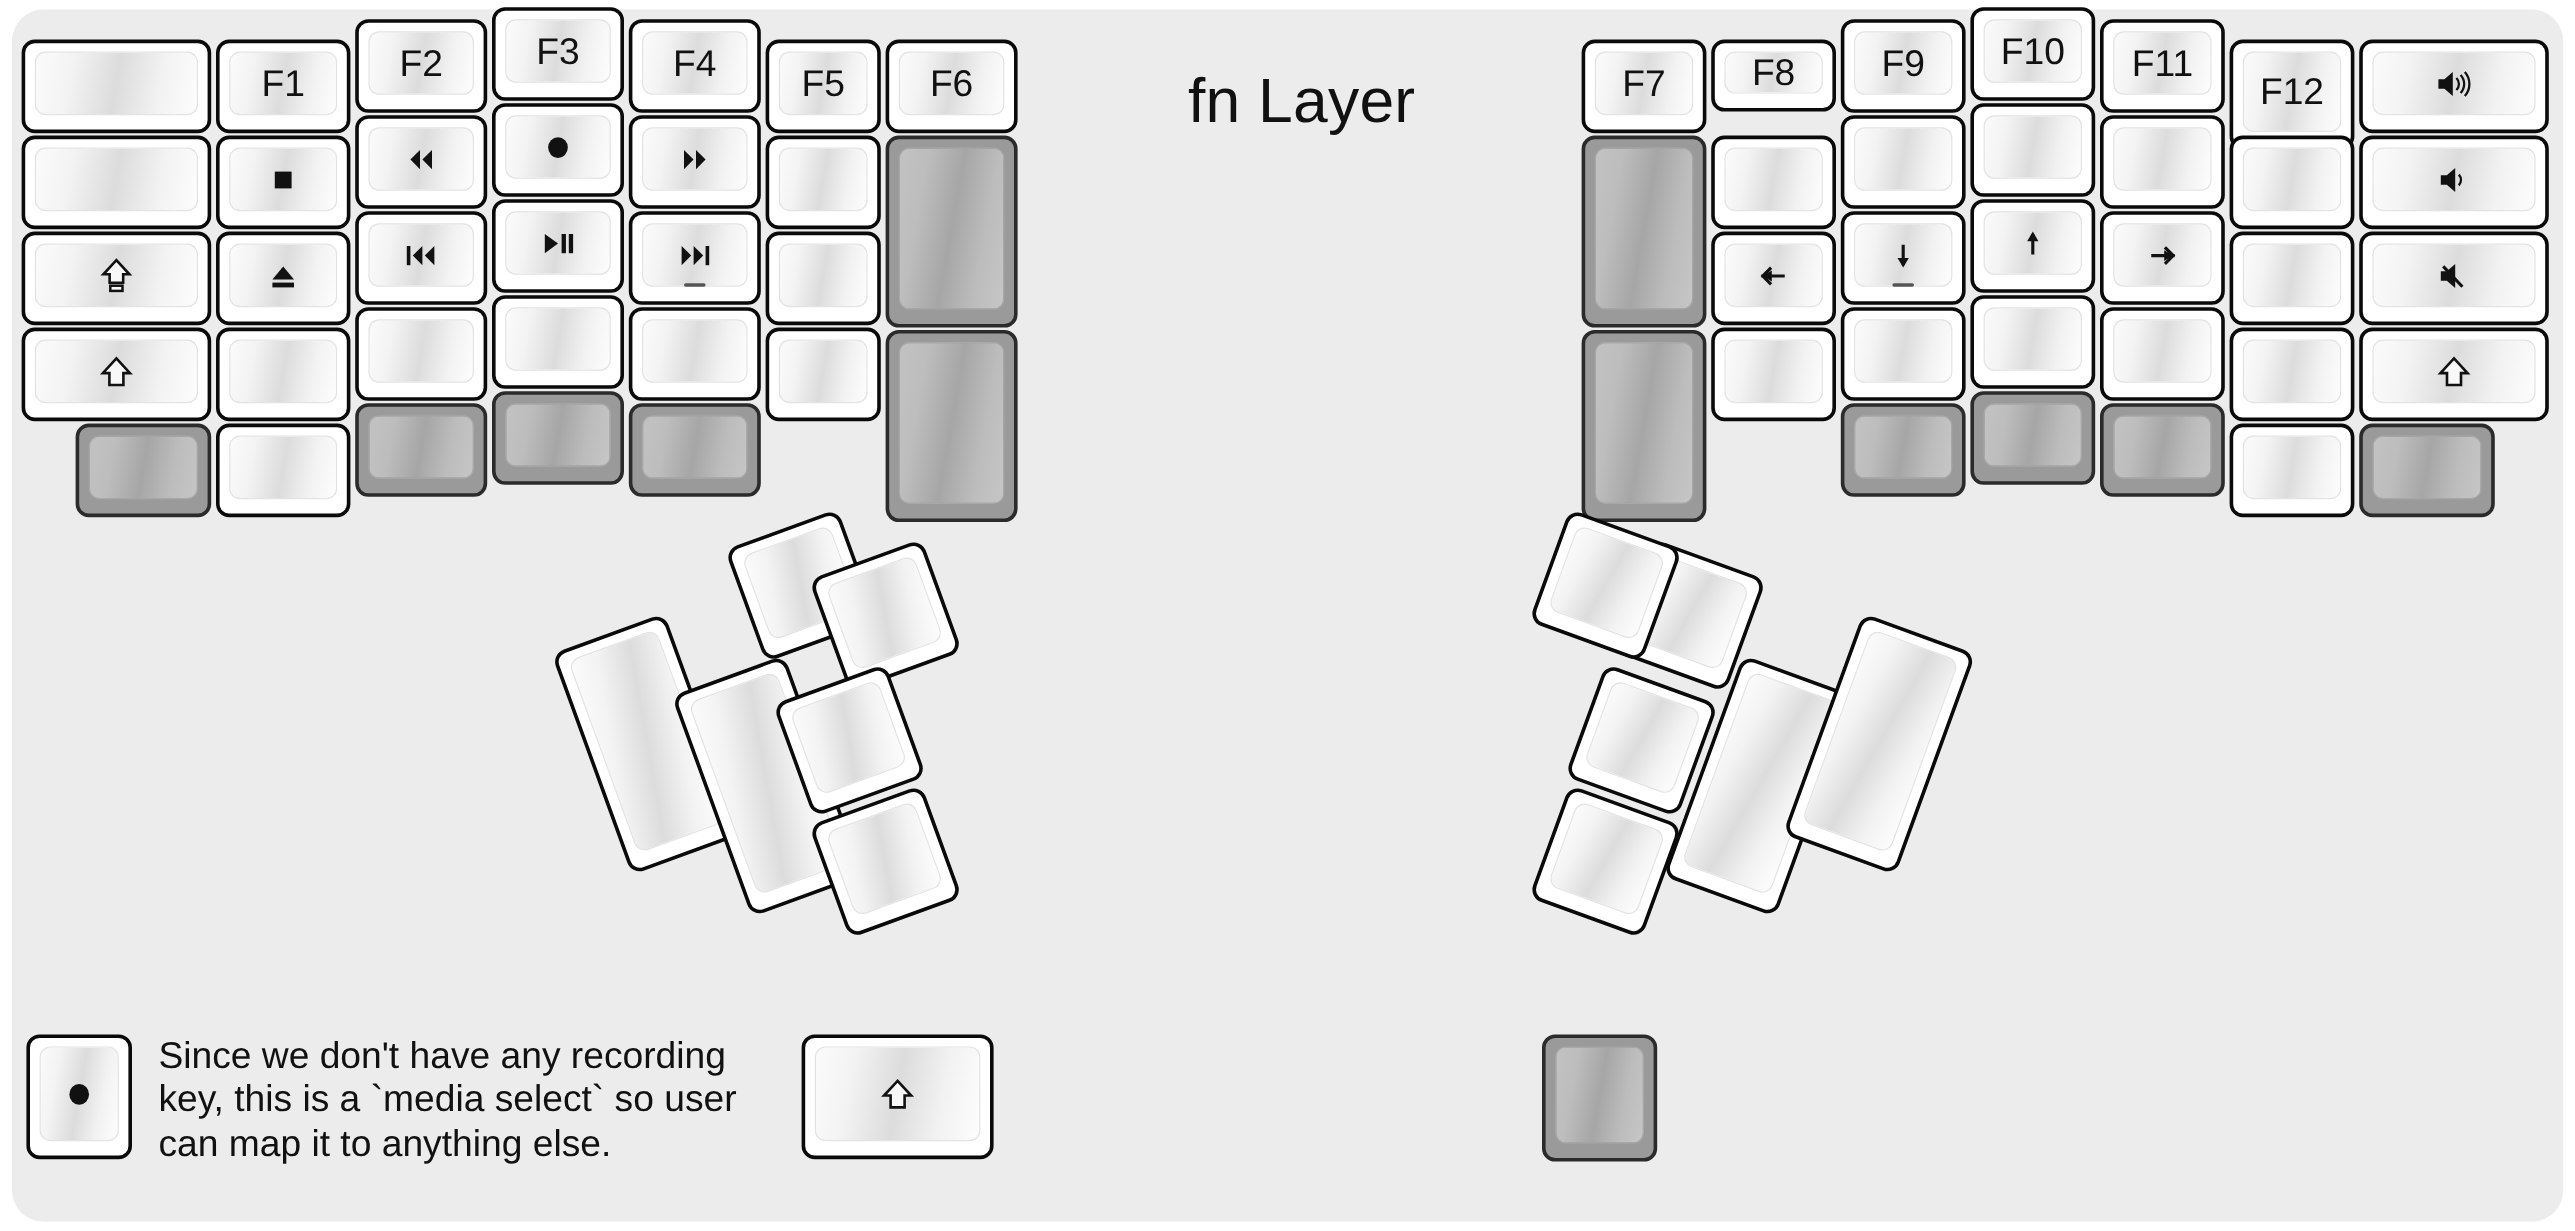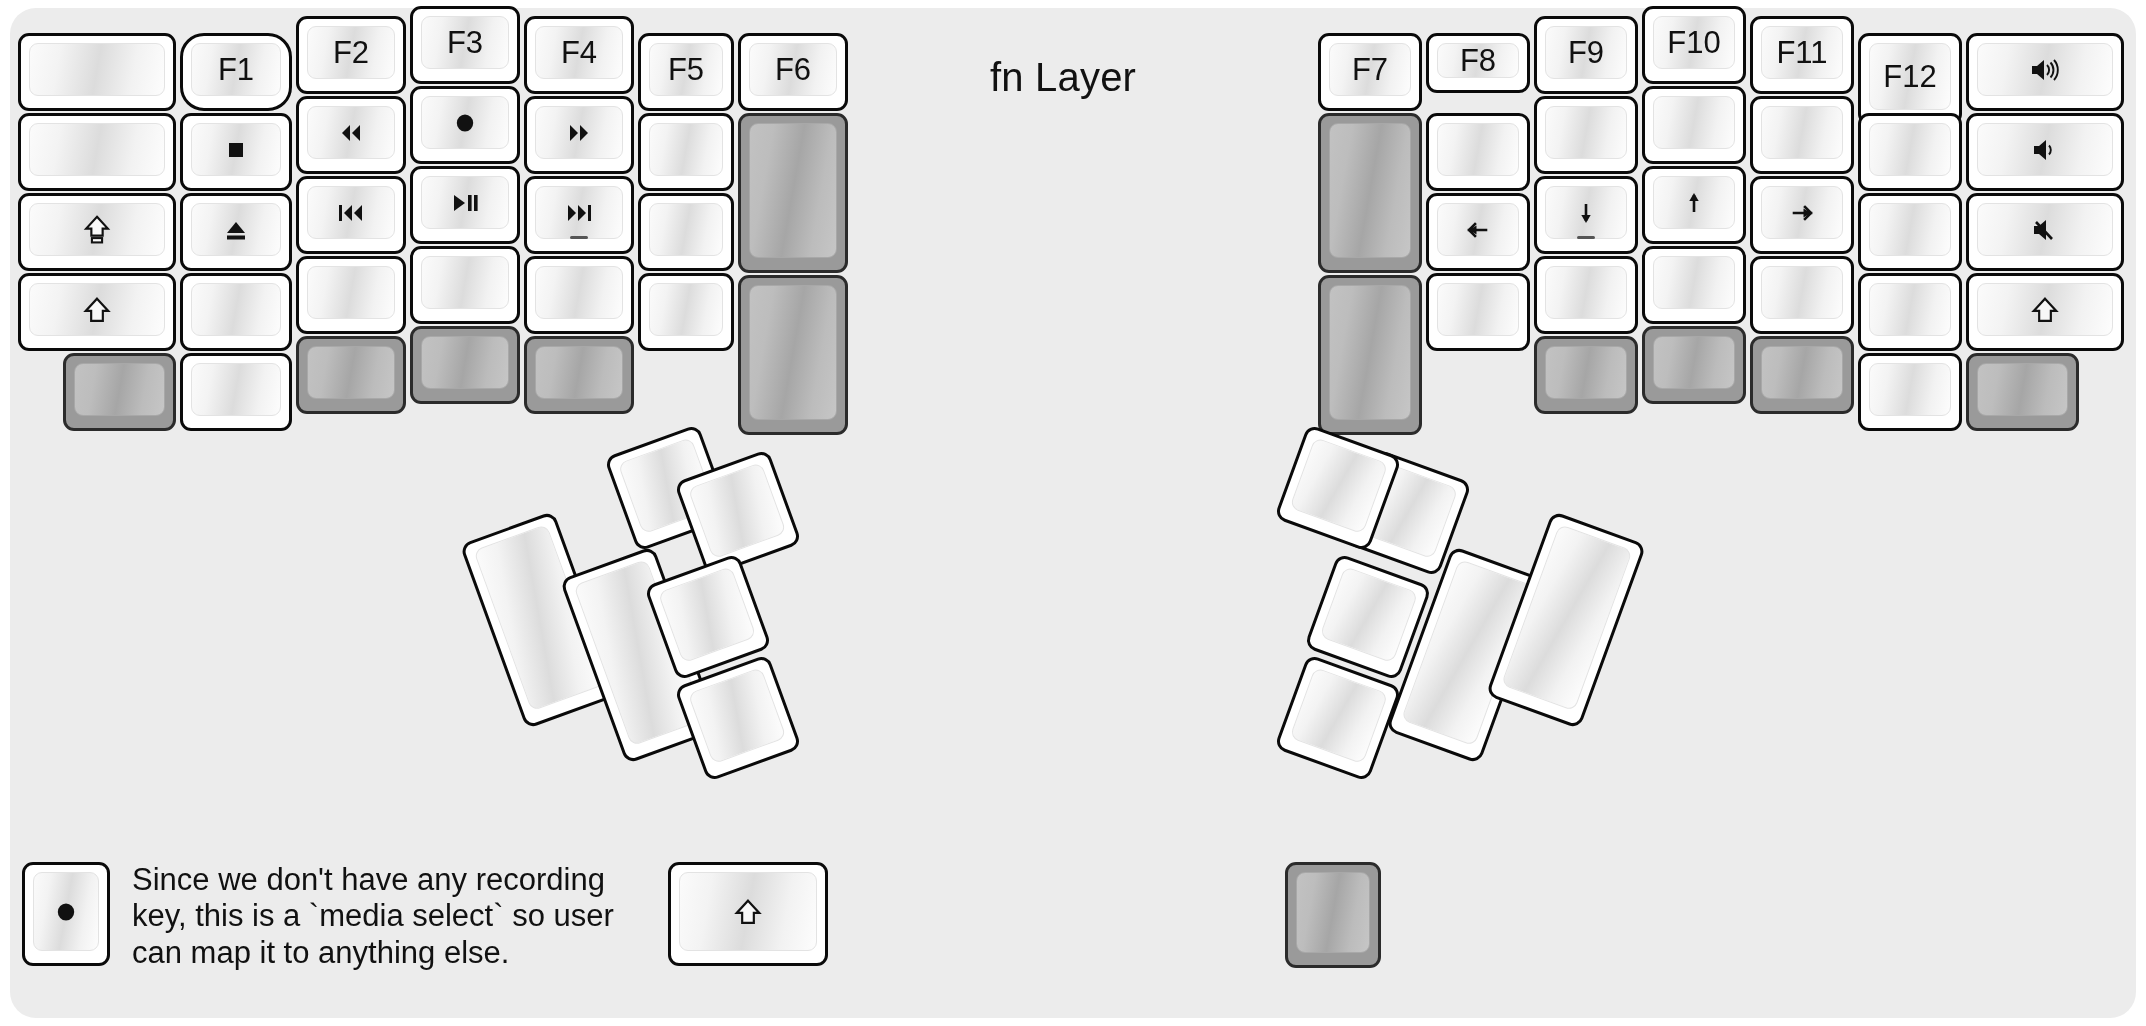--- a/index.html
+++ b/index.html
@@ -12,21 +12,21 @@
   
   #panel{
     position:absolute;left:10px;top:8px;
     width:2126px;height:1010px;
     background:#ececec;border-radius:26px;
   }
 
   
   #title{
     position:absolute;left:990px;top:55px;
-    font-size:40px;color:#111;letter-spacing:.2px;white-space:nowrap;
+    font-size:52px;color:#111;letter-spacing:.2px;white-space:nowrap;
   }
 
   
   #stage{position:absolute;left:0;top:0;width:2146px;height:860px;}
 
   
   .key{
     position:absolute;
     box-sizing:border-box;
     border:3px solid #0a0a0a;
@@ -106,21 +106,21 @@
             <path d="M17 5 L29 18 L23.2 18 L23.2 28.5 L10.8 28.5 L10.8 18 L5 18 Z" fill="#f8f8f8" stroke="#111" stroke-width="2.3" stroke-linejoin="miter"></path>
           </svg>
         </span>
       </div>
     </div>
     <div class="key trans" style="left: 63px; top: 353px; width: 113px; height: 78px;">
       <div class="cap">
         <span class="lbl"></span>
       </div>
     </div>
-    <div class="key" style="left: 180px; top: 33px; width: 112px; height: 78px; border-radius: 24px;">
+    <div class="key" style="left: 180px; top: 33px; width: 112px; height: 78px;">
       <div class="cap">
         <span class="lbl">F1</span>
       </div>
     </div>
     <div class="key" style="left: 180px; top: 113px; width: 112px; height: 78px;">
       <div class="cap">
         <span class="lbl">
           <svg width="34" height="34" viewBox="0 0 34 34">
             <rect x="10" y="10" width="14" height="14" fill="#111"></rect>
           </svg>

